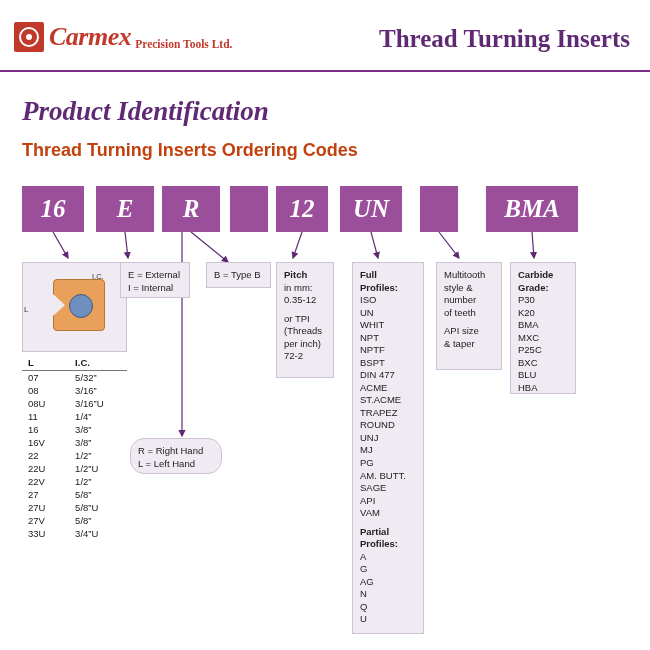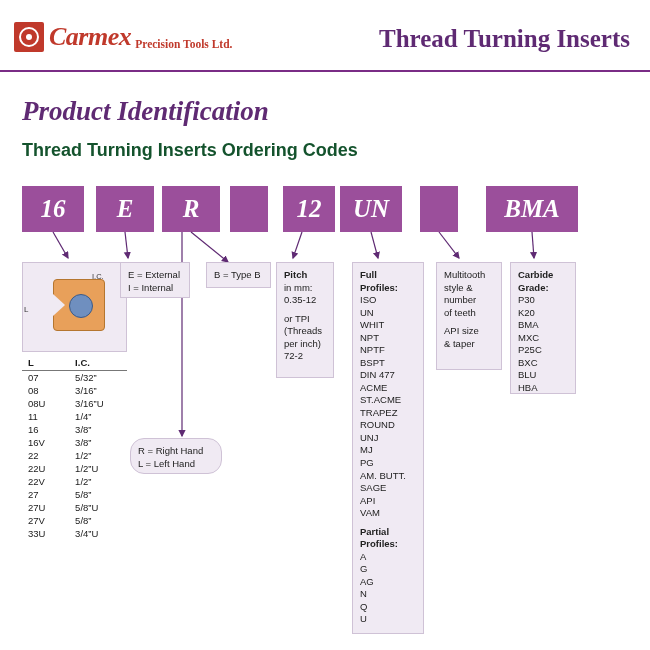--- a/index.html
+++ b/index.html
@@ -79,21 +79,21 @@
     font-style: italic;
     font-weight: bold;
     font-size: 27px;
     color: #5f2a73;
   }
   #sub-title {
     position: absolute; left: 22px; top: 140px;
     font-family: "Liberation Sans", sans-serif;
     font-weight: bold;
     font-size: 18px;
-    color: #14532d;
+    color: #c2410c;
   }
 
   
   .code-box {
     position: absolute;
     background: #9b4f9b;
     color: #ffffff;
     font-family: "Liberation Serif", serif;
     font-weight: bold;
     font-style: italic;
@@ -206,21 +206,21 @@
     <div id="header-title">Thread Turning Inserts</div>
   </div>
 
   <div id="main-title">Product Identification</div>
   <div id="sub-title">Thread Turning Inserts Ordering Codes</div>
 
   <div class="code-box" style="left:22px;  width:62px;">16</div>
   <div class="code-box" style="left:96px;  width:58px;">E</div>
   <div class="code-box" style="left:162px; width:58px;">R</div>
   <div class="code-box" style="left:230px; width:38px;"></div>
-  <div class="code-box" style="left:276px; width:52px;margin-left:7px;">12</div>
+  <div class="code-box" style="left:276px; width:52px;">12</div>
   <div class="code-box" style="left:340px; width:62px;">UN</div>
   <div class="code-box" style="left:420px; width:38px;"></div>
   <div class="code-box" style="left:486px; width:92px;">BMA</div>
 
   <svg id="connectors" viewBox="0 0 650 650">
     <defs>
       <marker id="ah" markerWidth="7" markerHeight="7" refX="5" refY="3" orient="auto">
         <path d="M0,0 L6,3 L0,6 z" fill="#5f2a73"></path>
       </marker>
     </defs>

